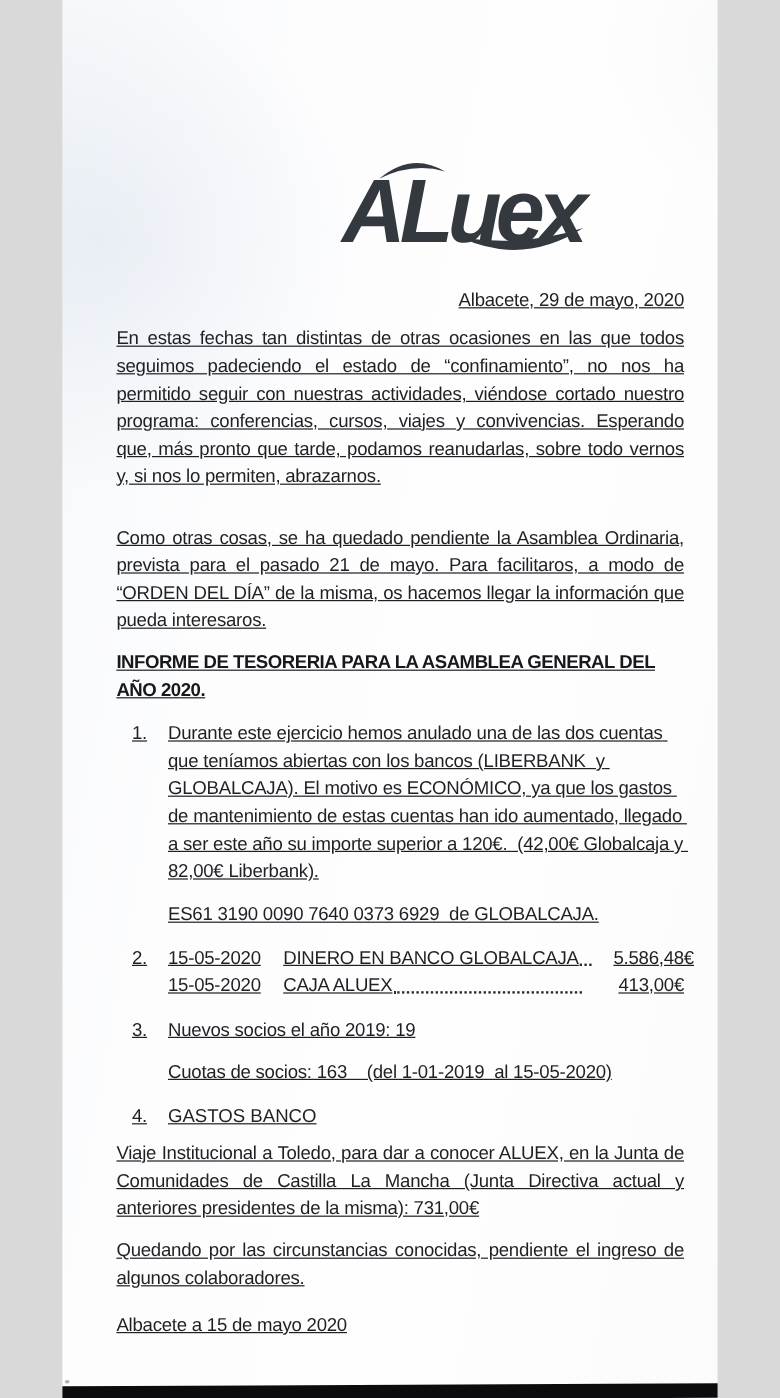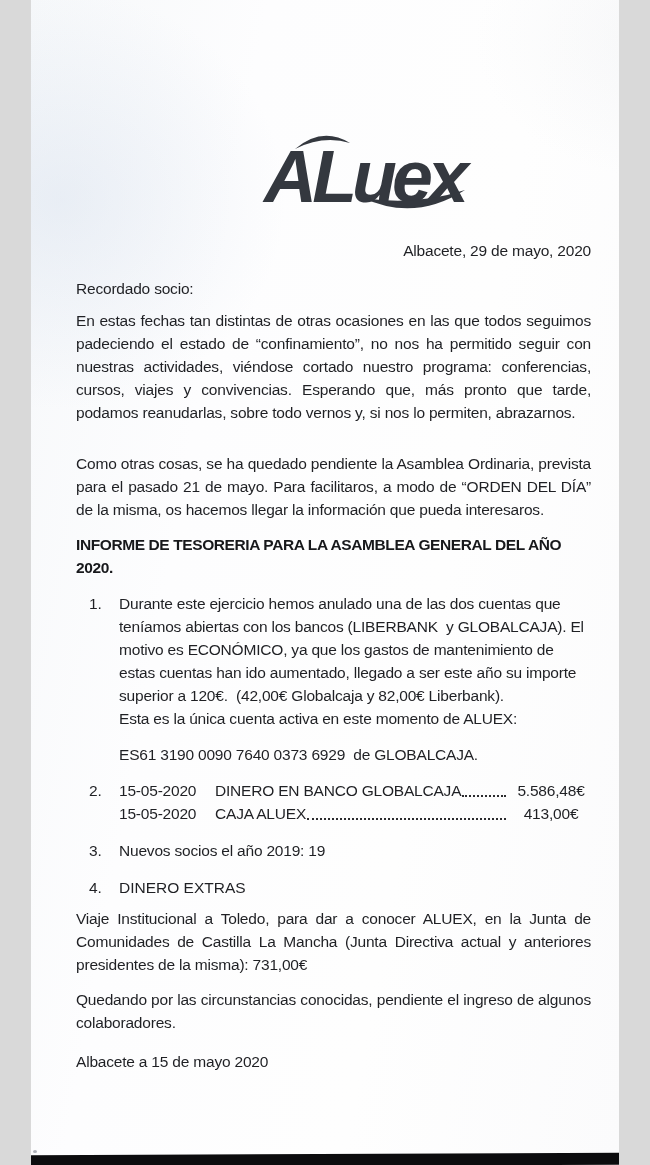--- a/index.html
+++ b/index.html
@@ -1,29 +1,29 @@
 <!DOCTYPE html>
 <html><head>
 <meta charset="utf-8">
 <style>
   html,body { margin:0; padding:0; background:#d9d9d9; }
   .page {
     position: relative;
-    width: 588px;
+    width: 546px;
     height: 1165px;
     margin: 0 auto;
     overflow: hidden;
     font-family: "Liberation Sans", sans-serif;
     color: #1f2024;
     background:
       radial-gradient(ellipse 320px 300px at 30px 200px, rgba(204,216,233,0.35), rgba(204,216,233,0) 70%),
       radial-gradient(ellipse 280px 200px at 640px 40px, rgba(225,228,233,0.25), rgba(225,228,233,0) 70%),
       linear-gradient(100deg, #f6f8fa 0%, #fdfdfe 30%, #fefefe 65%, #fbfbfc 100%);
   }
-  .content { padding: 0 28px 0 45px; font-size: 15.5px; line-height: 23px; letter-spacing: -0.2px; }
+  .content { padding: 0 28px 0 45px; font-size: 15.5px; line-height: 23px; letter-spacing: -0.2px; text-decoration: underline; }
 
   
   .logo-wrap { width: 240px; height: 105px; margin: 124px 0 0 220px; }
   .logo-wrap svg { display:block; width:100%; height:100%; }
 
   .date-top { text-align: right; margin-top: 10px; }
   .salutation { margin-top: 15px; }
   .p1 { margin-top: 9px; }
   .p2 { margin-top: 28px; }
   .justify { text-align: justify; }
@@ -37,21 +37,21 @@
 
   .note-line { margin-top: 0; }
   .iban-line { margin-top: 13px; }
 
   .item2 { margin-top: 13px; }
   .acct-rows { width: 457px; }
   .acct-row { display: flex; align-items: flex-end; }
   .acct-date { flex: none; width: 96px; }
   .acct-concept { flex: none; }
   .acct-dots { flex: 1; border-bottom: 2.6px dotted #2c2c2f; margin: 0 5px 5px 1px; min-width: 10px; }
-  .acct-amount { flex: none; min-width: 80px; text-align: center; }
+  .acct-amount { flex: none; min-width: 80px; text-align: right; }
 
   .item3 { margin-top: 14px; }
   .cuotas { margin-top: 12px; }
   .item4 { margin-top: 14px; font-weight: normal; }
   .item4 .li-body { letter-spacing: 0; }
 
   .close-p { margin-top: 8px; }
   .close-p2 { margin-top: 12px; }
   .date-bottom { margin-top: 12px; }
 
@@ -76,35 +76,33 @@
         <text x="13" y="78" font-size="75" font-weight="bold" font-style="italic" letter-spacing="-5" textLength="200" lengthAdjust="spacingAndGlyphs" font-family="Liberation Sans, sans-serif">ALuex</text>
         <path d="M 112 74 Q 164 98 214 66 Q 165 82 112 74 Z"></path>
       </g>
     </svg>
   </div>
 
   <div class="content">
 
     <div class="date-top">Albacete, 29 de mayo, 2020</div>
 
-    <div class="salutation">Recordado socio:</div>
 
     <p class="p1 justify" style="margin-bottom:0;">En estas fechas tan distintas de otras ocasiones en las que todos seguimos padeciendo el estado de “confinamiento”, no nos ha permitido seguir con nuestras actividades, viéndose cortado nuestro programa: conferencias, cursos, viajes y convivencias. Esperando que, más pronto que tarde, podamos reanudarlas, sobre todo vernos y, si nos lo permiten, abrazarnos.</p>
 
     <p class="p2 justify" style="margin-bottom:0;">Como otras cosas, se ha quedado pendiente la Asamblea Ordinaria, prevista para el pasado 21 de mayo. Para facilitaros, a modo de “ORDEN DEL DÍA” de la misma, os hacemos llegar la información que pueda interesaros.</p>
 
     <div class="heading">INFORME DE TESORERIA PARA LA ASAMBLEA GENERAL DEL AÑO 2020.</div>
 
     <div class="list">
 
       <div class="li">
         <div class="num">1.</div>
         <div class="li-body">
           <div class="pre">Durante este ejercicio hemos anulado una de las dos cuentas que teníamos abiertas con los bancos (LIBERBANK  y GLOBALCAJA). El motivo es ECONÓMICO, ya que los gastos de mantenimiento de estas cuentas han ido aumentado, llegado a ser este año su importe superior a 120€.  (42,00€ Globalcaja y 82,00€ Liberbank).</div>
-          <div class="note-line">Esta es la única cuenta activa en este momento de ALUEX:</div>
           <div class="iban-line pre">ES61 3190 0090 7640 0373 6929  de GLOBALCAJA.</div>
         </div>
       </div>
 
       <div class="li item2">
         <div class="num">2.</div>
         <div class="li-body acct-rows">
           <div class="acct-row">
             <span class="acct-date">15-05-2020</span>
             <span class="acct-concept">DINERO EN BANCO GLOBALCAJA</span>
@@ -117,26 +115,27 @@
             <span class="acct-dots"></span>
             <span class="acct-amount">413,00€</span>
           </div>
         </div>
       </div>
 
       <div class="li item3">
         <div class="num">3.</div>
         <div class="li-body">
           <div>Nuevos socios el año 2019: 19</div>
+          <div class="cuotas pre">Cuotas de socios: 163    (del 1-01-2019  al 15-05-2020)</div>
         </div>
       </div>
 
       <div class="li item4">
         <div class="num">4.</div>
-        <div class="li-body">DINERO EXTRAS</div>
+        <div class="li-body">GASTOS BANCO</div>
       </div>
 
     </div>
 
     <p class="close-p justify" style="margin-bottom:0;">Viaje Institucional a Toledo, para dar a conocer ALUEX, en la Junta de Comunidades de Castilla La Mancha (Junta Directiva actual y anteriores presidentes de la misma): 731,00€</p>
 
 
     <p class="close-p2 justify" style="margin-bottom:16px;">Quedando por las circunstancias conocidas, pendiente el ingreso de algunos colaboradores.</p>
 
     <div class="date-bottom">Albacete a 15 de mayo 2020</div>

